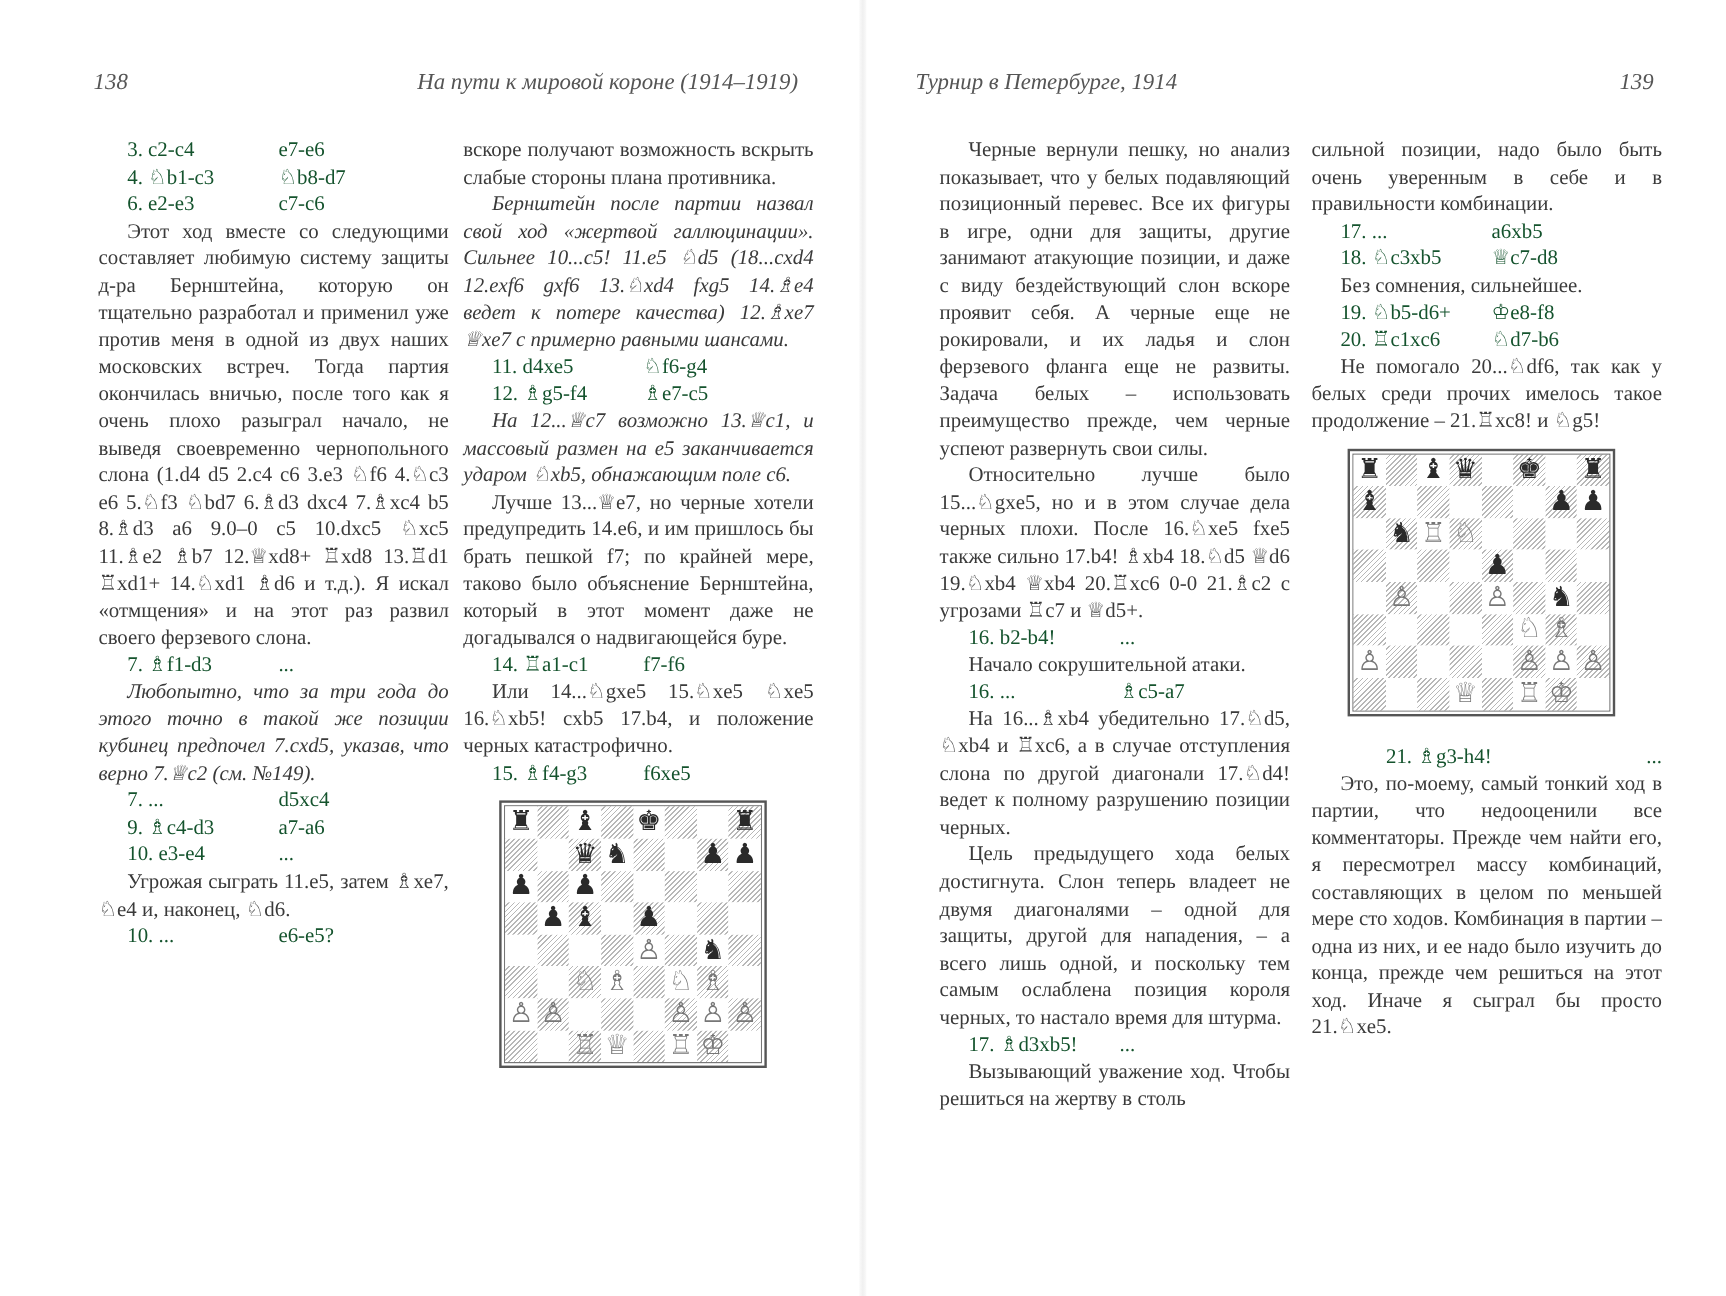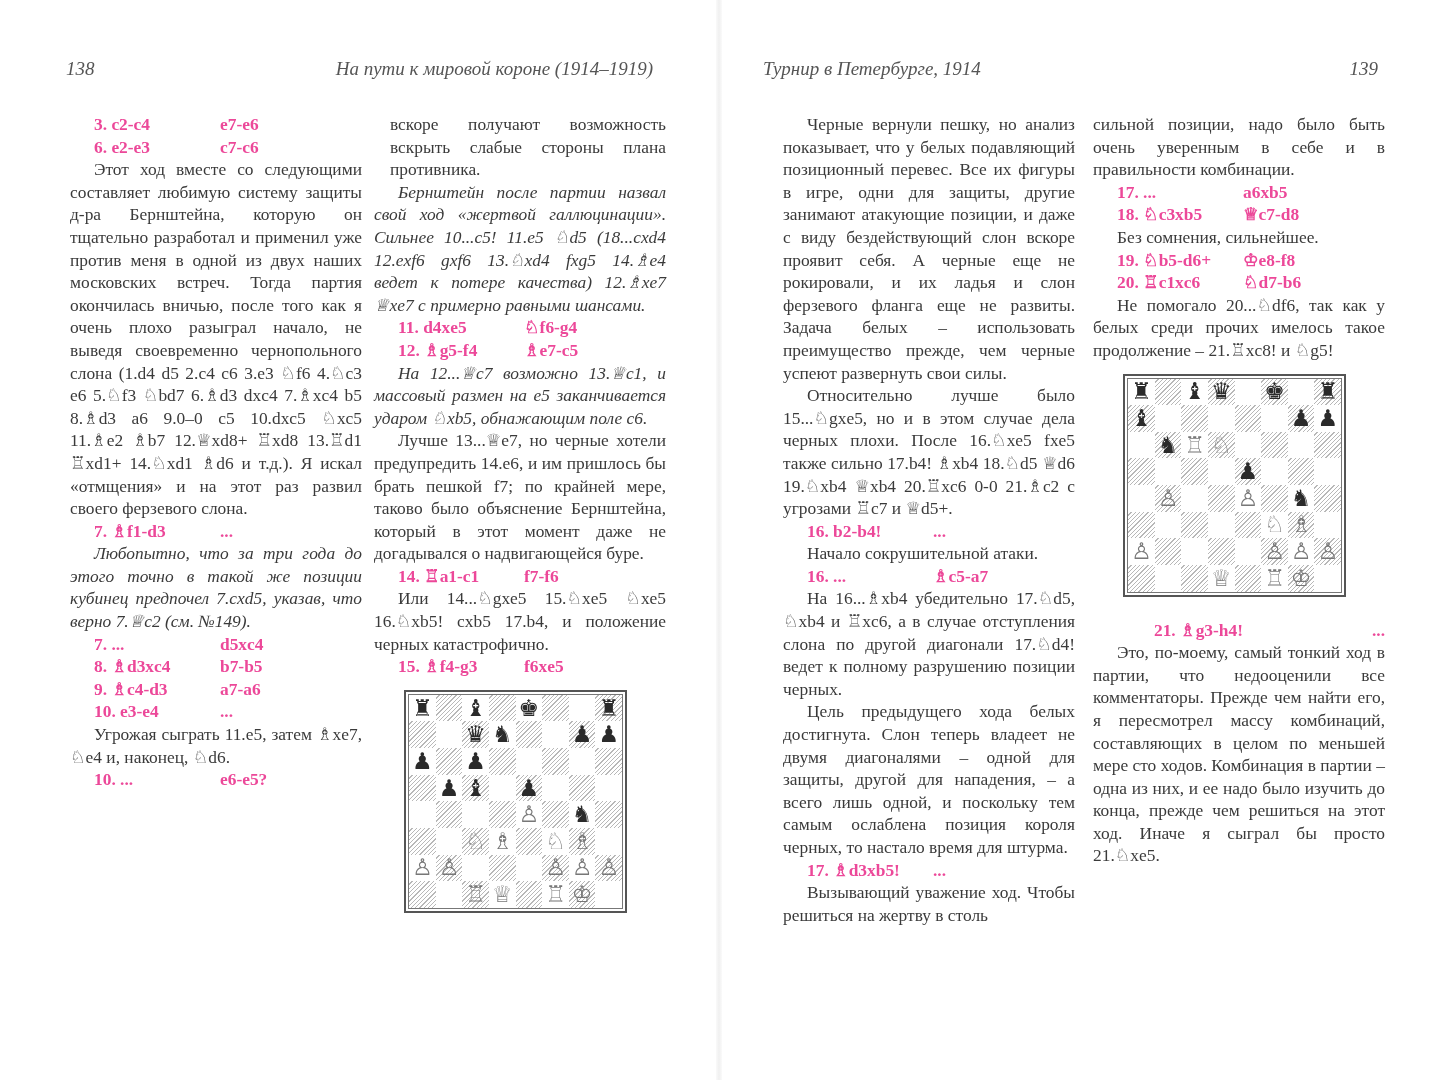--- a/index.html
+++ b/index.html
@@ -1,27 +1,27 @@
 <!DOCTYPE html>
 <html><head>
 <meta charset="utf-8">
 <style>
   html, body { margin:0; padding:0; }
   body {
     width:1438px; height:1080px; background:#ffffff; overflow:hidden; position:relative;
     font-family:"Liberation Serif","DejaVu Serif",serif; color:#3a3a3a;
   }
   .page { position:absolute; top:0; height:1080px; }
-  .page.left { left:4px; width:719px; }
+  .page.left { left:16px; width:719px; }
   .page.right { left:719px; width:719px; }
   .header { position:absolute; top:58px; font-style:italic; font-size:19px; color:#555; }
   .col { position:absolute; top:113px; width:292px; font-size:17.4px; line-height:22.6px; }
   .p { text-align:justify; text-indent:24px; margin:0; hyphens:manual; }
   .p.it { font-style:italic; }
-  .mv { display:flex; font-weight:bold; color:#ec4899; padding-left:24px; font-size:17.4px; line-height:22.6px; }
+  .mv { display:flex; font-weight:normal; color:#14532d; padding-left:24px; font-size:17.4px; line-height:22.6px; }
   .mv .w { width:126px; }
   .mv .b { flex:1; }
   .board-wrap { margin-top:12px; margin-left:30px; width:223px; height:223px; border:2px solid #555; padding:2px; box-sizing:border-box; }
   .board { display:grid; grid-template-columns:repeat(8,1fr); grid-template-rows:repeat(8,1fr); width:100%; height:100%; border:1px solid #777; box-sizing:border-box; }
   .sq { position:relative; display:flex; align-items:center; justify-content:center; font-size:23px; line-height:1; font-family:"DejaVu Sans",sans-serif; }
   .sq.dark { background: repeating-linear-gradient(135deg, #ffffff 0px, #ffffff 2px, #b8b8b8 2px, #b8b8b8 3px); }
   .sq.light { background:#fff; }
   .pc-b { color:#2a2a2a; }
   .pc-w { color:#777; }
   .gutter { position:absolute; left:716px; top:0; width:6px; height:1080px; background:linear-gradient(90deg,#fafafa,#f0f0f0,#fafafa); }
@@ -31,53 +31,53 @@
 
 <div class="page left">
   <div class="header" style="left:62px;">138</div>
   <div class="header" style="right:70px;">На пути к мировой короне (1914–1919)</div>
   <div class="col" style="left:66px;">
       <div class="mv">
         <span class="w">3. c2-c4</span>
         <span class="b">e7-e6</span>
       </div>
       <div class="mv">
+        <span class="w">4. ♘b1-c3</span>
+        <span class="b">♘b8-d7</span>
+      </div>
+      <div class="mv">
         <span class="w">6. e2-e3</span>
         <span class="b">c7-c6</span>
       </div>
       <p class="p">Этот ход вместе со следующими составляет любимую систему защиты д-ра Бернштейна, которую он тщательно разработал и применил уже против меня в одной из двух наших московских встреч. Тогда партия окончилась вничью, после того как я очень плохо разыграл начало, не выведя своевременно чернопольного слона (1.d4 d5 2.c4 c6 3.e3 ♘f6 4.♘c3 e6 5.♘f3 ♘bd7 6.♗d3 dxc4 7.♗xc4 b5 8.♗d3 a6 9.0–0 c5 10.dxc5 ♘xc5 11.♗e2 ♗b7 12.♕xd8+ ♖xd8 13.♖d1 ♖xd1+ 14.♘xd1 ♗d6 и т.д.). Я искал «отмщения» и на этот раз развил своего ферзевого слона.</p>
       <div class="mv">
         <span class="w">7. ♗f1-d3</span>
         <span class="b">...</span>
       </div>
       <p class="p it">Любопытно, что за три года до этого точно в такой же позиции кубинец предпочел 7.cxd5, указав, что верно 7.♕c2 (см. №149).</p>
       <div class="mv">
         <span class="w">7. ...</span>
         <span class="b">d5xc4</span>
       </div>
       <div class="mv">
-        <span class="w">8. ♗d3xc4</span>
-        <span class="b">b7-b5</span>
-      </div>
-      <div class="mv">
         <span class="w">9. ♗c4-d3</span>
         <span class="b">a7-a6</span>
       </div>
       <div class="mv">
         <span class="w">10. e3-e4</span>
         <span class="b">...</span>
       </div>
       <p class="p">Угрожая сыграть 11.e5, затем ♗xe7, ♘e4 и, наконец, ♘d6.</p>
       <div class="mv">
         <span class="w">10. ...</span>
         <span class="b">e6-e5?</span>
       </div>
     </div>
   <div class="col" style="left:370px;">
-      <p class="p" style="text-indent: 0px; margin-left: 16px;">вскоре получают возможность вскрыть слабые стороны плана противника.</p>
+      <p class="p" style="text-indent: 0px;">вскоре получают возможность вскрыть слабые стороны плана противника.</p>
       <p class="p it">Бернштейн после партии назвал свой ход «жертвой галлюцинации». Сильнее 10...c5! 11.e5 ♘d5 (18...cxd4 12.exf6 gxf6 13.♘xd4 fxg5 14.♗e4 ведет к потере качества) 12.♗xe7 ♕xe7 с примерно равными шансами.</p>
       <div class="mv">
         <span class="w">11. d4xe5</span>
         <span class="b">♘f6-g4</span>
       </div>
       <div class="mv">
         <span class="w">12. ♗g5-f4</span>
         <span class="b">♗e7-c5</span>
       </div>
       <p class="p it">На 12...♕c7 возможно 13.♕c1, и массовый размен на e5 заканчивается ударом ♘xb5, обнажающим поле c6.</p>

